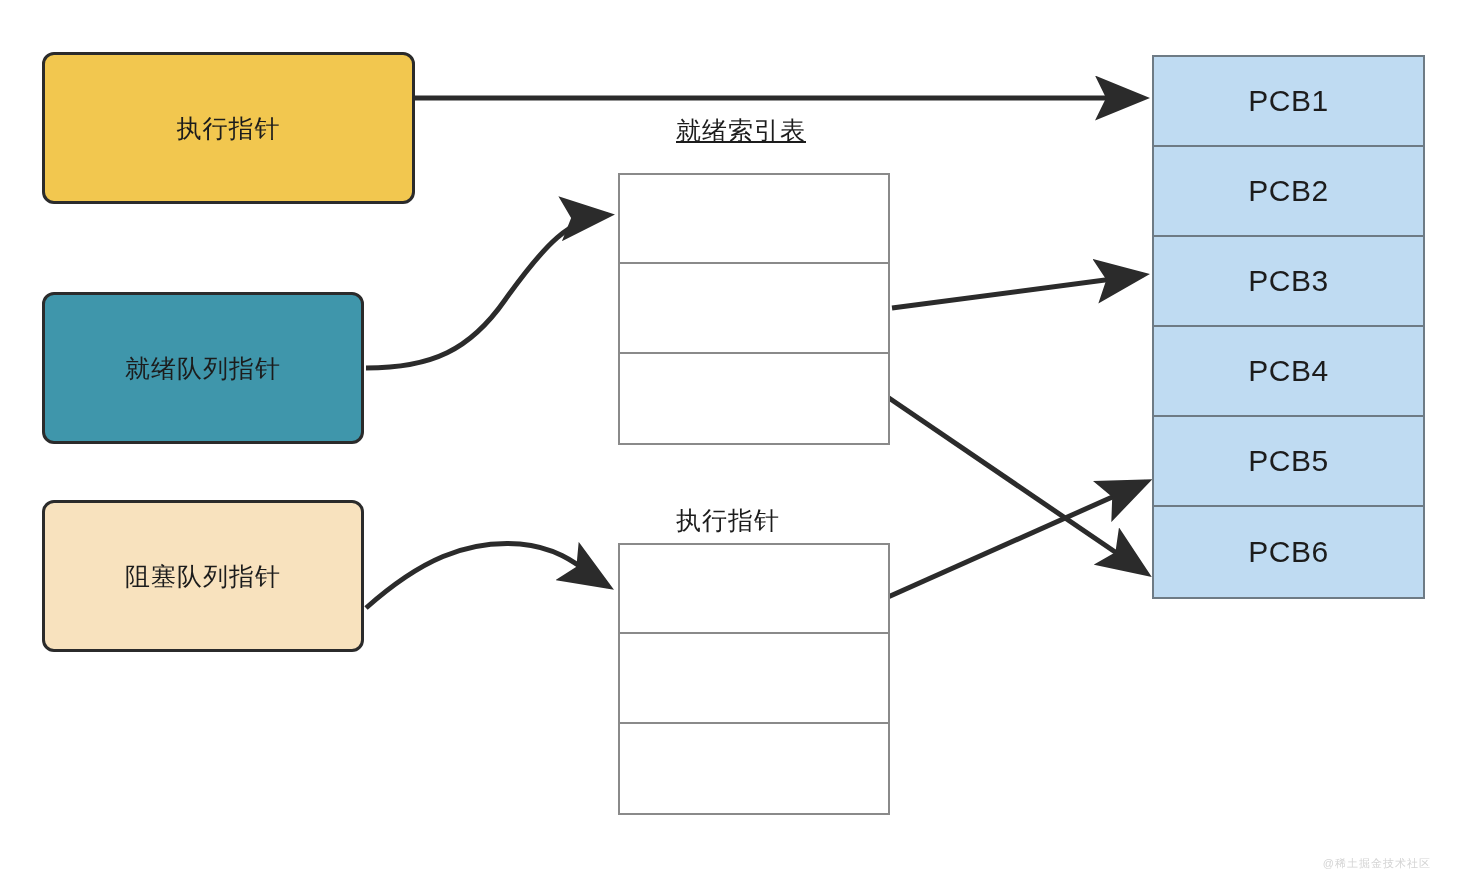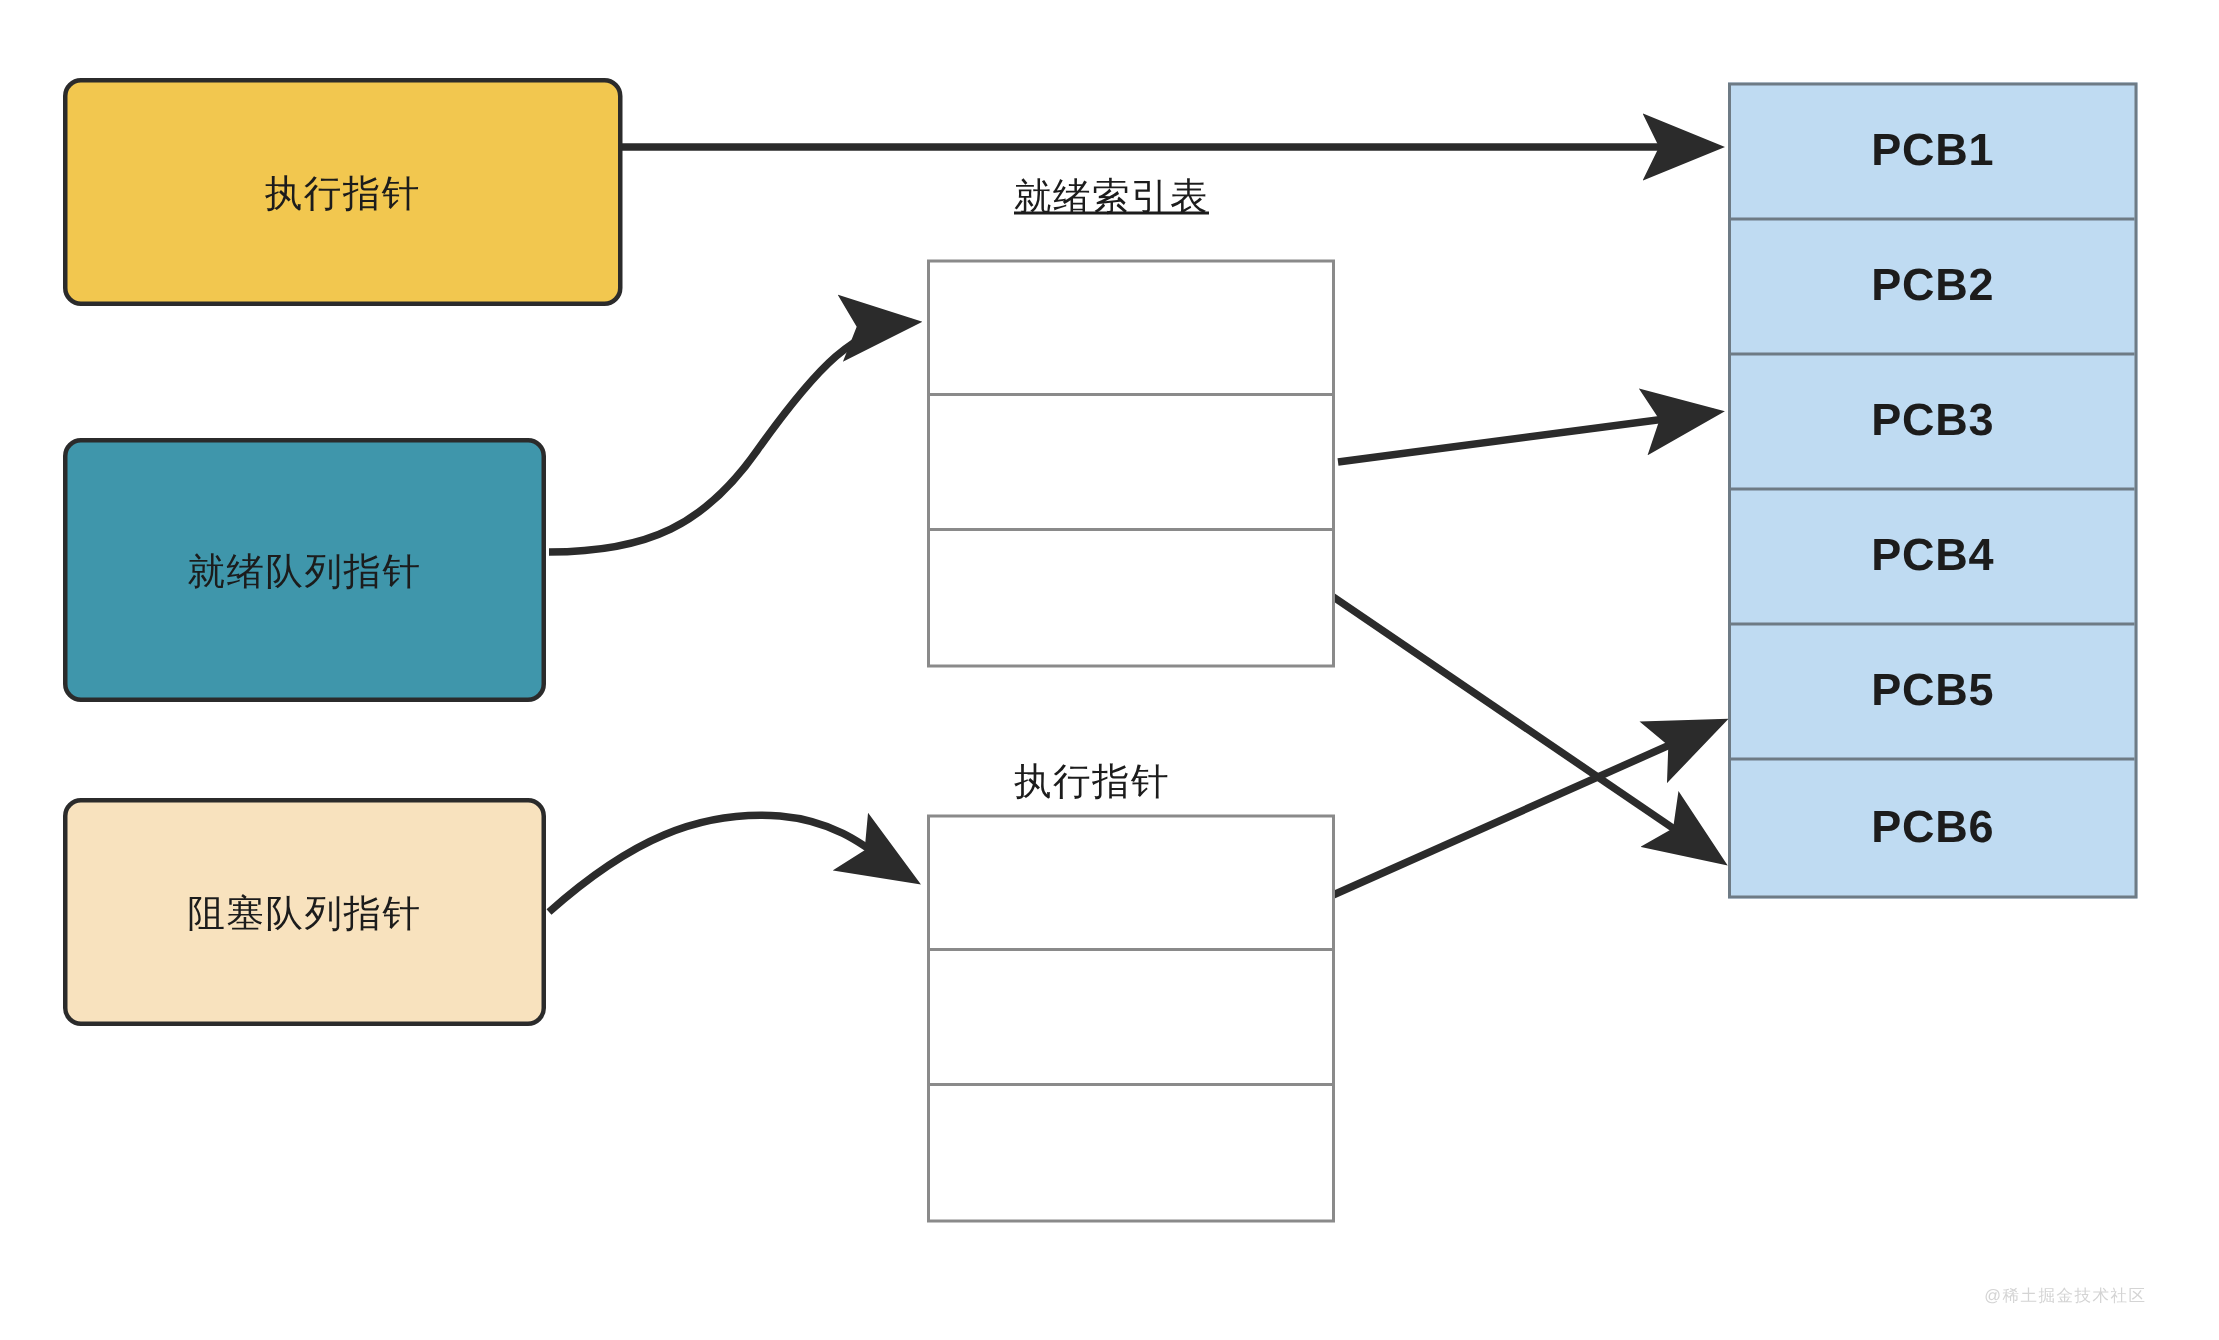--- a/index.html
+++ b/index.html
@@ -23,22 +23,22 @@
     border-radius: 12px;
     display: flex;
     align-items: center;
     justify-content: center;
     box-sizing: border-box;
     color: #1c1c1c;
     font-size: 25px;
     letter-spacing: 1px;
   }
   #ptr-exec   { left: 42px;  top: 52px;  width: 373px; height: 152px; background: #F2C74F; }
-  #ptr-ready  { left: 42px;  top: 292px; width: 322px; height: 176px; background: #3F96AB; }
-  #ptr-block  { left: 42px;  top: 532px; width: 322px; height: 152px; background: #F8E2BE; }
+  #ptr-ready  { left: 42px;  top: 292px; width: 322px; height: 152px; background: #3F96AB; }
+  #ptr-block  { left: 42px;  top: 500px; width: 322px; height: 152px; background: #F8E2BE; }
 
   
   .index-title {
     position: absolute;
     font-size: 25px;
     color: #1c1c1c;
     letter-spacing: 1px;
     white-space: nowrap;
   }
   #title-ready { left: 676px; top: 114px; text-decoration: underline; }
@@ -63,21 +63,20 @@
 
   
   #pcb-column {
     position: absolute;
     left: 1152px;
     top: 55px;
     width: 273px;
     border: 2px solid #6E7B85;
     box-sizing: border-box;
     background: #BFDBF2;
-    font-weight: bold;
   }
   .pcb-cell {
     height: 90px;
     box-sizing: border-box;
     border-bottom: 2px solid #6E7B85;
     display: flex;
     align-items: center;
     justify-content: center;
     color: #1c1c1c;
     font-size: 30px;

